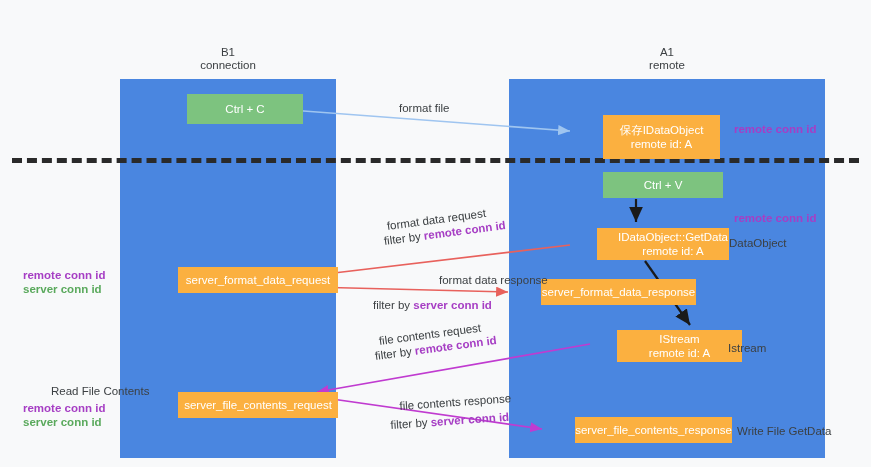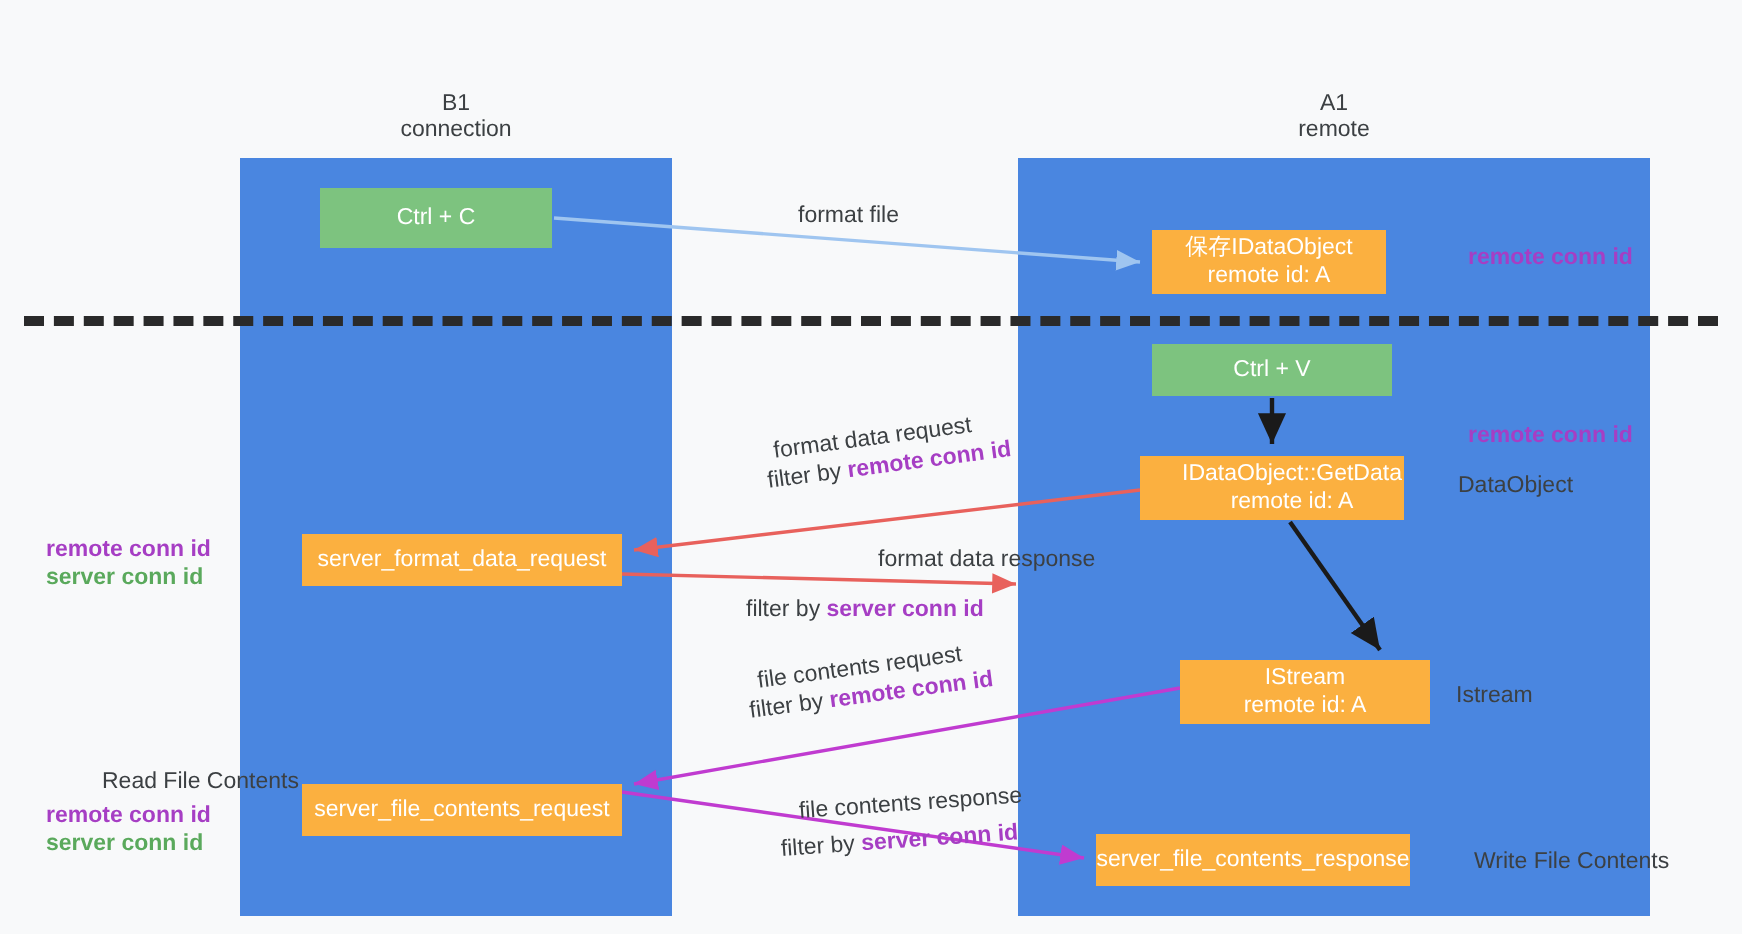--- a/index.html
+++ b/index.html
@@ -30,26 +30,27 @@
   }
   #cap-b1{left:120px;top:46px;width:216px;}
   #cap-a1{left:509px;top:46px;width:316px;}
 
   
   .node{
     position:absolute;box-sizing:border-box;
     display:flex;align-items:center;justify-content:center;
     text-align:center;color:#ffffff;font-size:11.5px;line-height:14px;
     padding:2px 4px;
+    margin-left:27px;
   }
   .node.green{background:#7dc37f;}
   .node.orange{background:#fbb040;}
 
   #n-ctrlc{left:160px;top:94px;width:116px;height:30px;}
-  #n-idataobject{left:576px;top:115px;width:117px;height:32px;}
+  #n-idataobject{left:576px;top:115px;width:117px;height:44px;}
   #n-ctrlv{left:576px;top:172px;width:120px;height:26px;}
   #n-getdata{left:570px;top:228px;width:132px;height:32px;padding-left:24px;}
   #n-sfdreq{left:151px;top:267px;width:160px;height:26px;}
   #n-sfdres{left:514px;top:279px;width:155px;height:26px;}
   #n-istream{left:590px;top:330px;width:125px;height:32px;}
   #n-sfcreq{left:151px;top:392px;width:160px;height:26px;}
   #n-sfcres{left:548px;top:417px;width:157px;height:26px;}
 
   
   .lbl{position:absolute;font-size:11.5px;color:#3c4043;line-height:15px;white-space:nowrap;}
@@ -155,20 +156,23 @@
     <div>
       <div>IDataObject::GetData</div>
       <div>remote id: A</div>
     </div>
   </div>
 
   <div id="n-sfdreq" class="node orange">
     <span>server_format_data_request</span>
   </div>
 
+  <div id="n-sfdres" class="node orange">
+    <span>server_format_data_response</span>
+  </div>
 
   <div id="n-istream" class="node orange">
     <div>
       <div>IStream</div>
       <div>remote id: A</div>
     </div>
   </div>
 
   <div id="n-sfcreq" class="node orange">
     <span>server_file_contents_request</span>
@@ -197,21 +201,21 @@
 
   <div id="t-fcres" class="lbl rot">file contents response</div>
   <div id="t-fcres2" class="lbl rot">
     <span>filter by </span><span class="purple">server conn id</span>
   </div>
 
   <div id="t-remoteconn-1" class="lbl purple">remote conn id</div>
   <div id="t-remoteconn-2" class="lbl purple">remote conn id</div>
   <div id="t-dataobject" class="lbl">DataObject</div>
   <div id="t-istream-lbl" class="lbl">Istream</div>
-  <div id="t-writefile" class="lbl">Write File Contents</div>
+  <div id="t-writefile" class="lbl">Write File GetData</div>
 
   <div id="t-readfile" class="lbl">Read File Contents</div>
 
   <div id="t-left-ids-1" class="lbl">
     <div class="purple">remote conn id</div>
     <div class="green-t">server conn id</div>
   </div>
 
   <div id="t-left-ids-2" class="lbl">
     <div class="purple">remote conn id</div>

